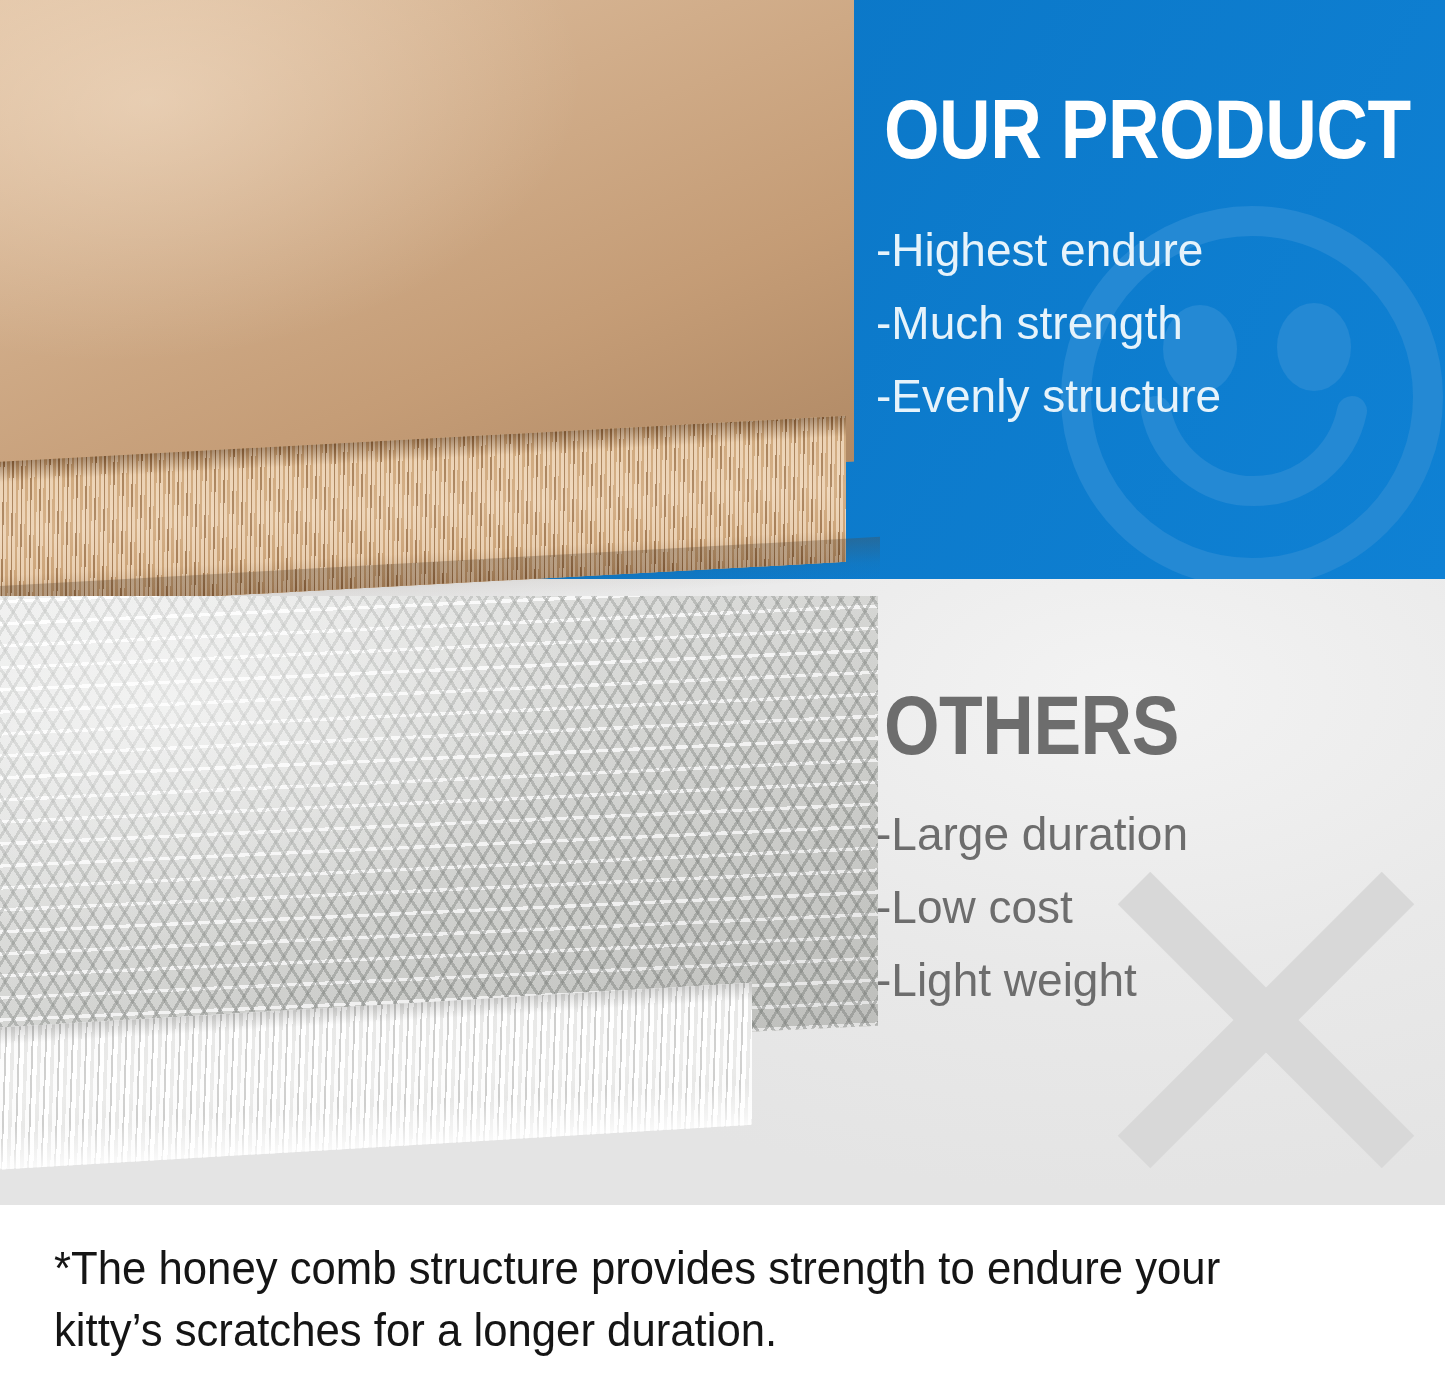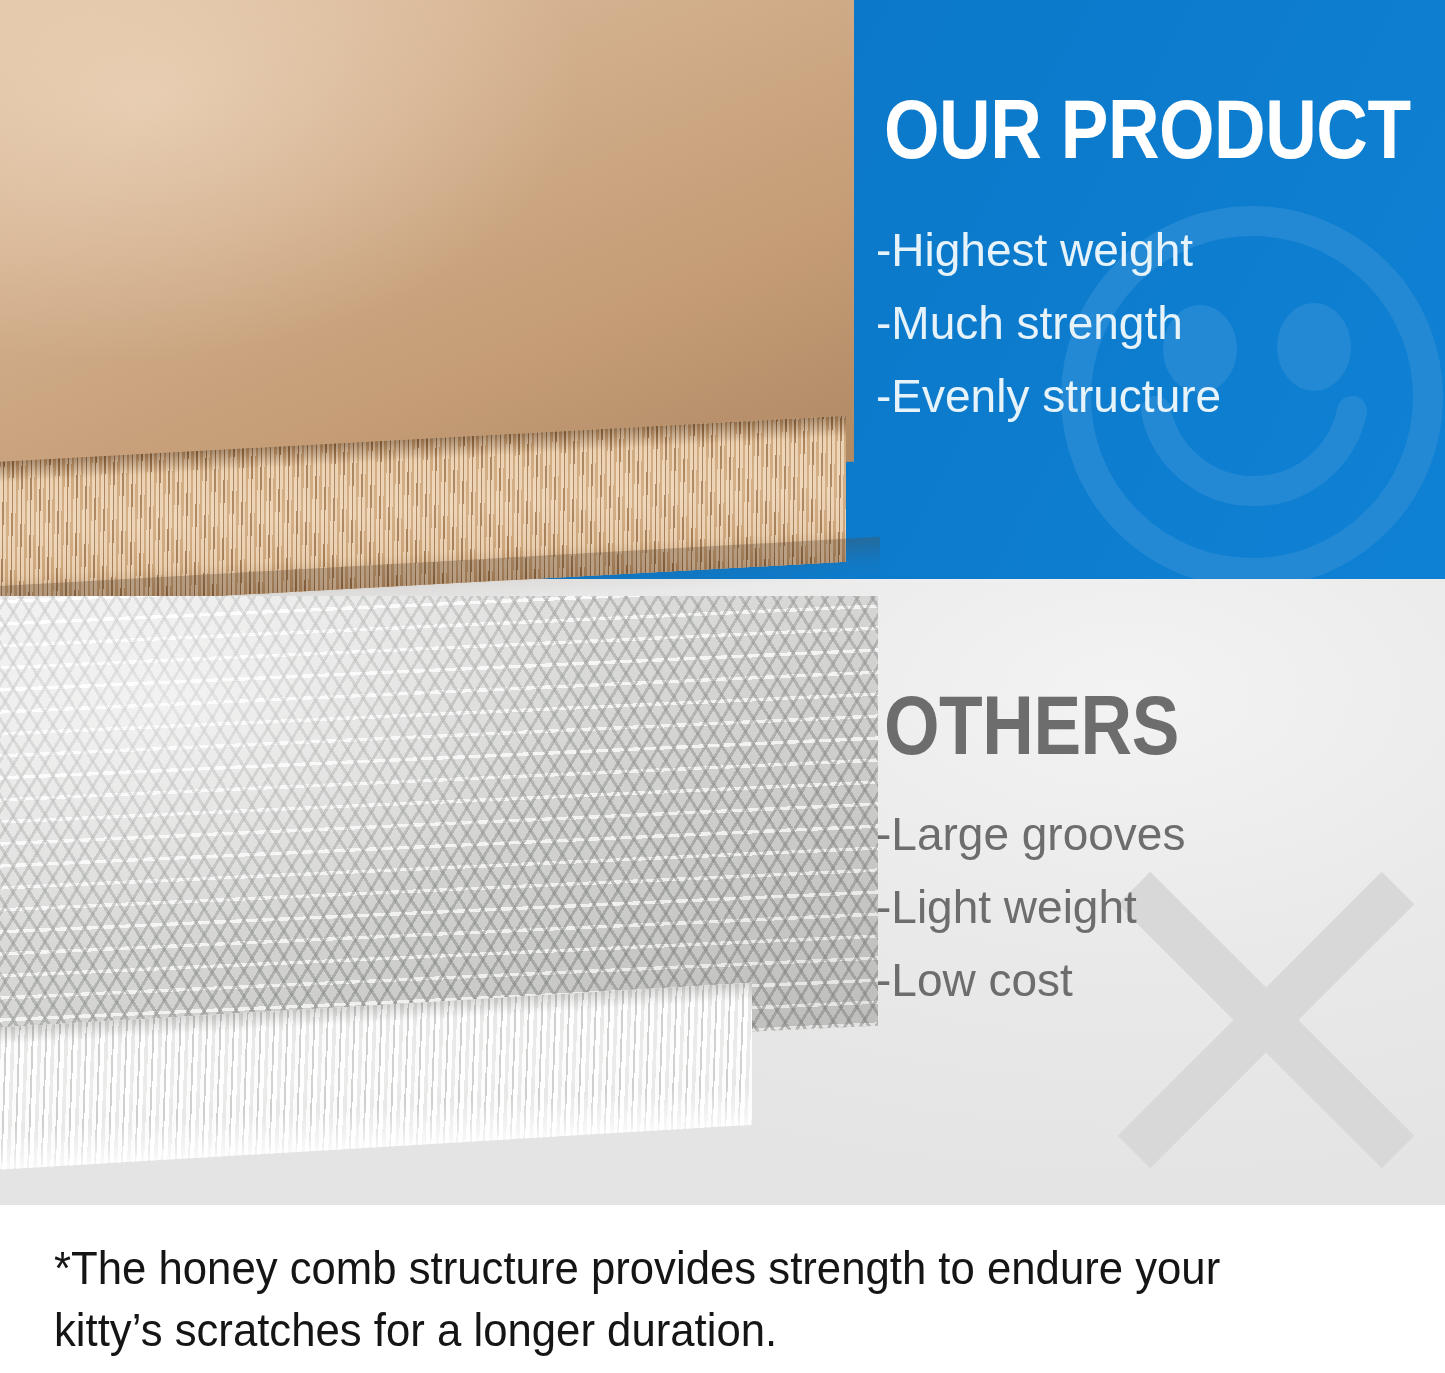--- a/index.html
+++ b/index.html
@@ -285,29 +285,29 @@
   <div class="inter-shadow"></div>
 
   <div class="prod prod-bot">
     <div class="slab-bot-face"></div>
     <div class="slab-bot-edge"></div>
   </div>
 
   <div class="headline headline-our">OUR PRODUCT</div>
 
   <div class="bullets bullets-our">
-    <span class="bullet-line">-Highest weight</span>
+    <span class="bullet-line">-Highest endure</span>
     <span class="bullet-line">-Much strength</span>
     <span class="bullet-line">-Evenly structure</span>
   </div>
 
   <div class="headline headline-others">OTHERS</div>
 
   <div class="bullets bullets-others">
-    <span class="bullet-line">-Large grooves</span>
+    <span class="bullet-line">-Large duration</span>
+    <span class="bullet-line">-Low cost</span>
     <span class="bullet-line">-Light weight</span>
-    <span class="bullet-line">-Low cost</span>
   </div>
 
   <div class="footnote-band"></div>
   <div class="footnote">*The honey comb structure provides strength to endure your kitty’s scratches for a longer duration.</div>
 
 </div>
 
 </body></html>

